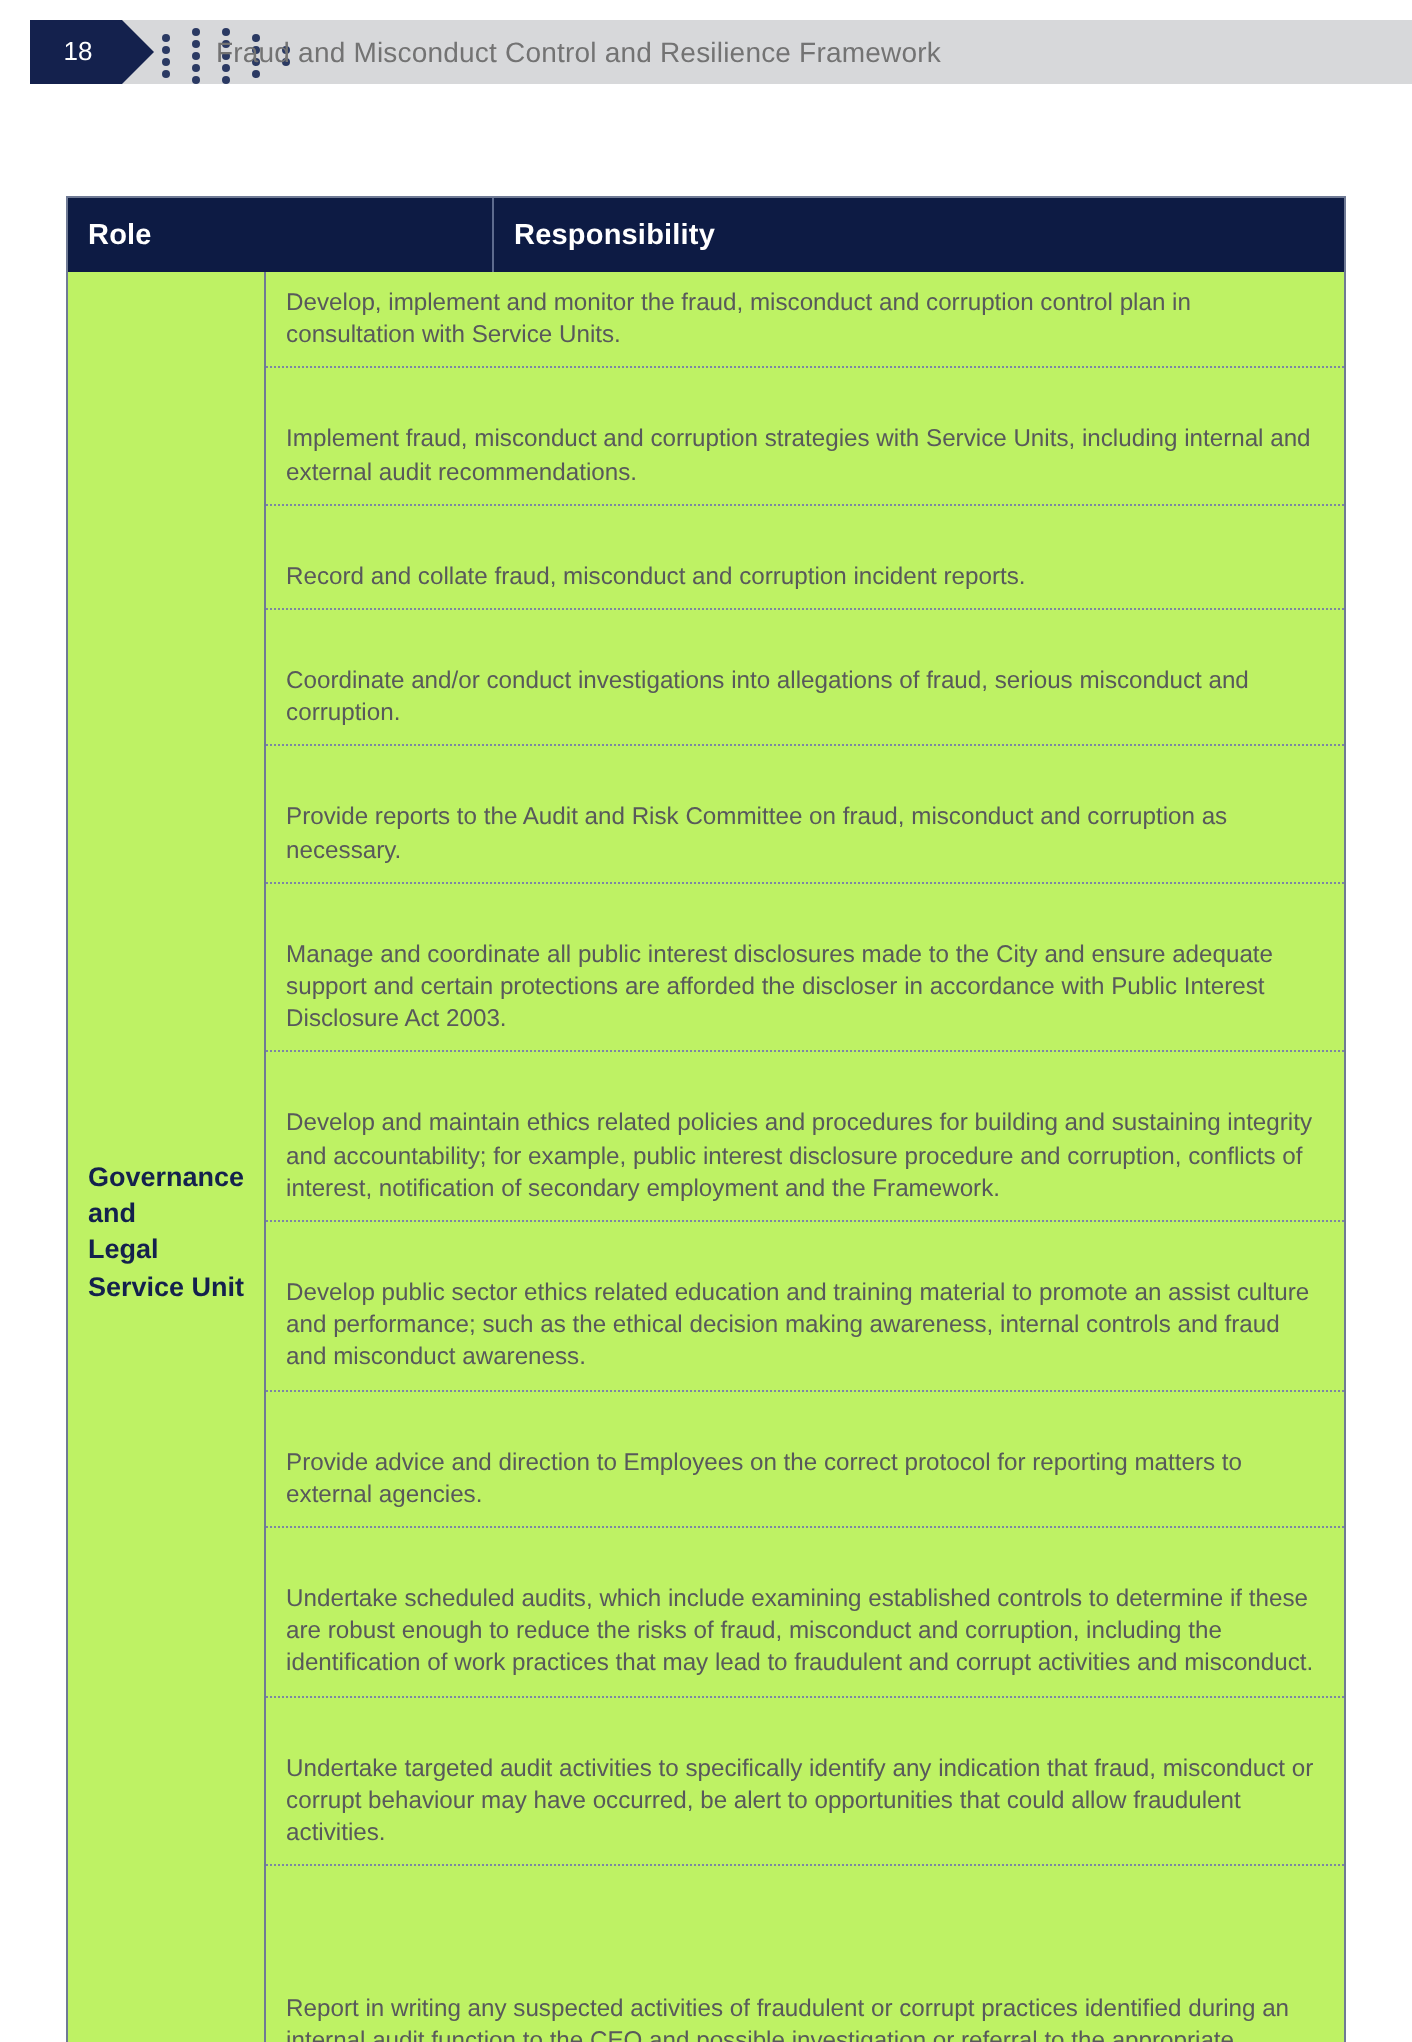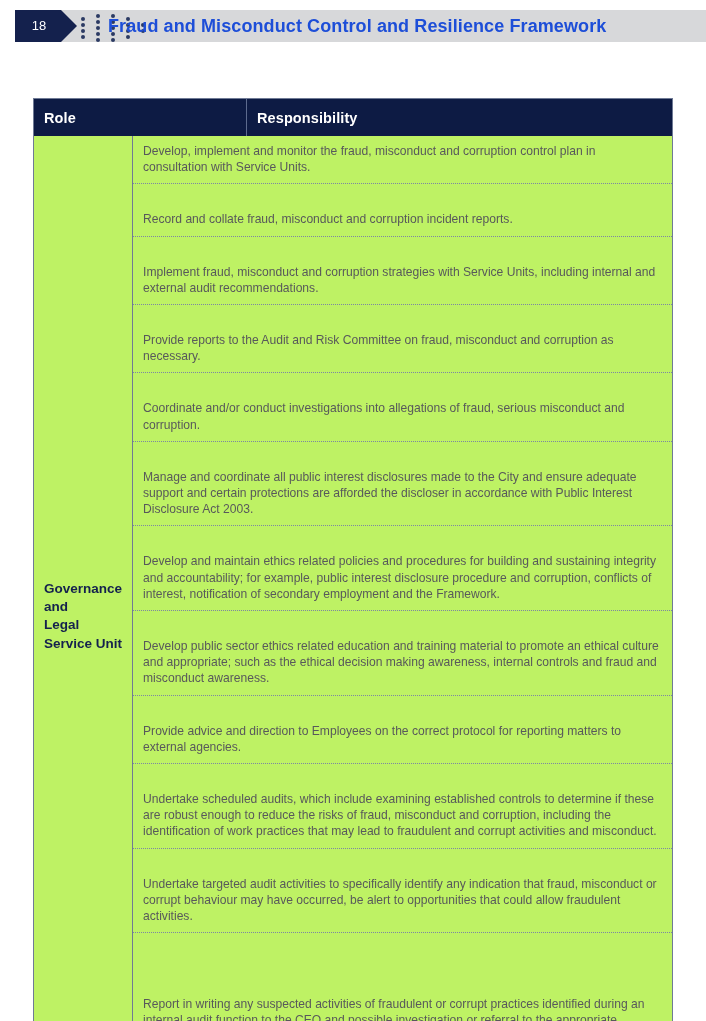--- a/index.html
+++ b/index.html
@@ -80,23 +80,23 @@
     border-radius: 50%;
     background: #2b3a63;
     display: block;
   }
   .header-title {
     position: absolute;
     left: 93px;
     top: 0;
     height: 32px;
     line-height: 32px;
-    color: #1d4ed8;
-    font-size: 18px;
-    font-weight: bold;
+    color: #737373;
+    font-size: 14px;
+    font-weight: normal;
     letter-spacing: 0.1px;
     white-space: nowrap;
   }
 
   
   .rr-table {
     position: absolute;
     left: 33px;
     top: 98px;
     width: 640px;
@@ -209,27 +209,27 @@
     <div class="th th-resp">Responsibility</div>
   </div>
 
   <div class="rr-body">
     <div class="rr-role-cell">
       <div class="role-label">Governance and
 Legal Service Unit</div>
     </div>
     <div class="rr-resp-col" id="resp-list">
         <div class="resp-row">Develop, implement and monitor the fraud, misconduct and corruption control plan in consultation with Service Units.</div>
+        <div class="resp-row">Implement fraud, misconduct and corruption strategies with Service Units, including internal and external audit recommendations.</div>
         <div class="resp-row">Record and collate fraud, misconduct and corruption incident reports.</div>
-        <div class="resp-row">Implement fraud, misconduct and corruption strategies with Service Units, including internal and external audit recommendations.</div>
+        <div class="resp-row">Coordinate and/or conduct investigations into allegations of fraud, serious misconduct and corruption.</div>
         <div class="resp-row">Provide reports to the Audit and Risk Committee on fraud, misconduct and corruption as necessary.</div>
-        <div class="resp-row">Coordinate and/or conduct investigations into allegations of fraud, serious misconduct and corruption.</div>
         <div class="resp-row">Manage and coordinate all public interest disclosures made to the City and ensure adequate support and certain protections are afforded the discloser in accordance with Public Interest Disclosure Act 2003.</div>
         <div class="resp-row">Develop and maintain ethics related policies and procedures for building and sustaining integrity and accountability; for example, public interest disclosure procedure and corruption, conflicts of interest, notification of secondary employment and the Framework.</div>
-        <div class="resp-row">Develop public sector ethics related education and training material to promote an ethical culture and appropriate; such as the ethical decision making awareness, internal controls and fraud and misconduct awareness.</div>
+        <div class="resp-row">Develop public sector ethics related education and training material to promote an assist culture and performance; such as the ethical decision making awareness, internal controls and fraud and misconduct awareness.</div>
         <div class="resp-row">Provide advice and direction to Employees on the correct protocol for reporting matters to external agencies.</div>
         <div class="resp-row">Undertake scheduled audits, which include examining established controls to determine if these are robust enough to reduce the risks of fraud, misconduct and corruption, including the identification of work practices that may lead to fraudulent and corrupt activities and misconduct.</div>
         <div class="resp-row">Undertake targeted audit activities to specifically identify any indication that fraud, misconduct or corrupt behaviour may have occurred, be alert to opportunities that could allow fraudulent activities.</div>
         <div class="resp-row">Report in writing any suspected activities of fraudulent or corrupt practices identified during an internal audit function to the CEO and possible investigation or referral to the appropriate external agency.</div>
       </div>
   </div>
 
 </div>
 
 </body></html>

